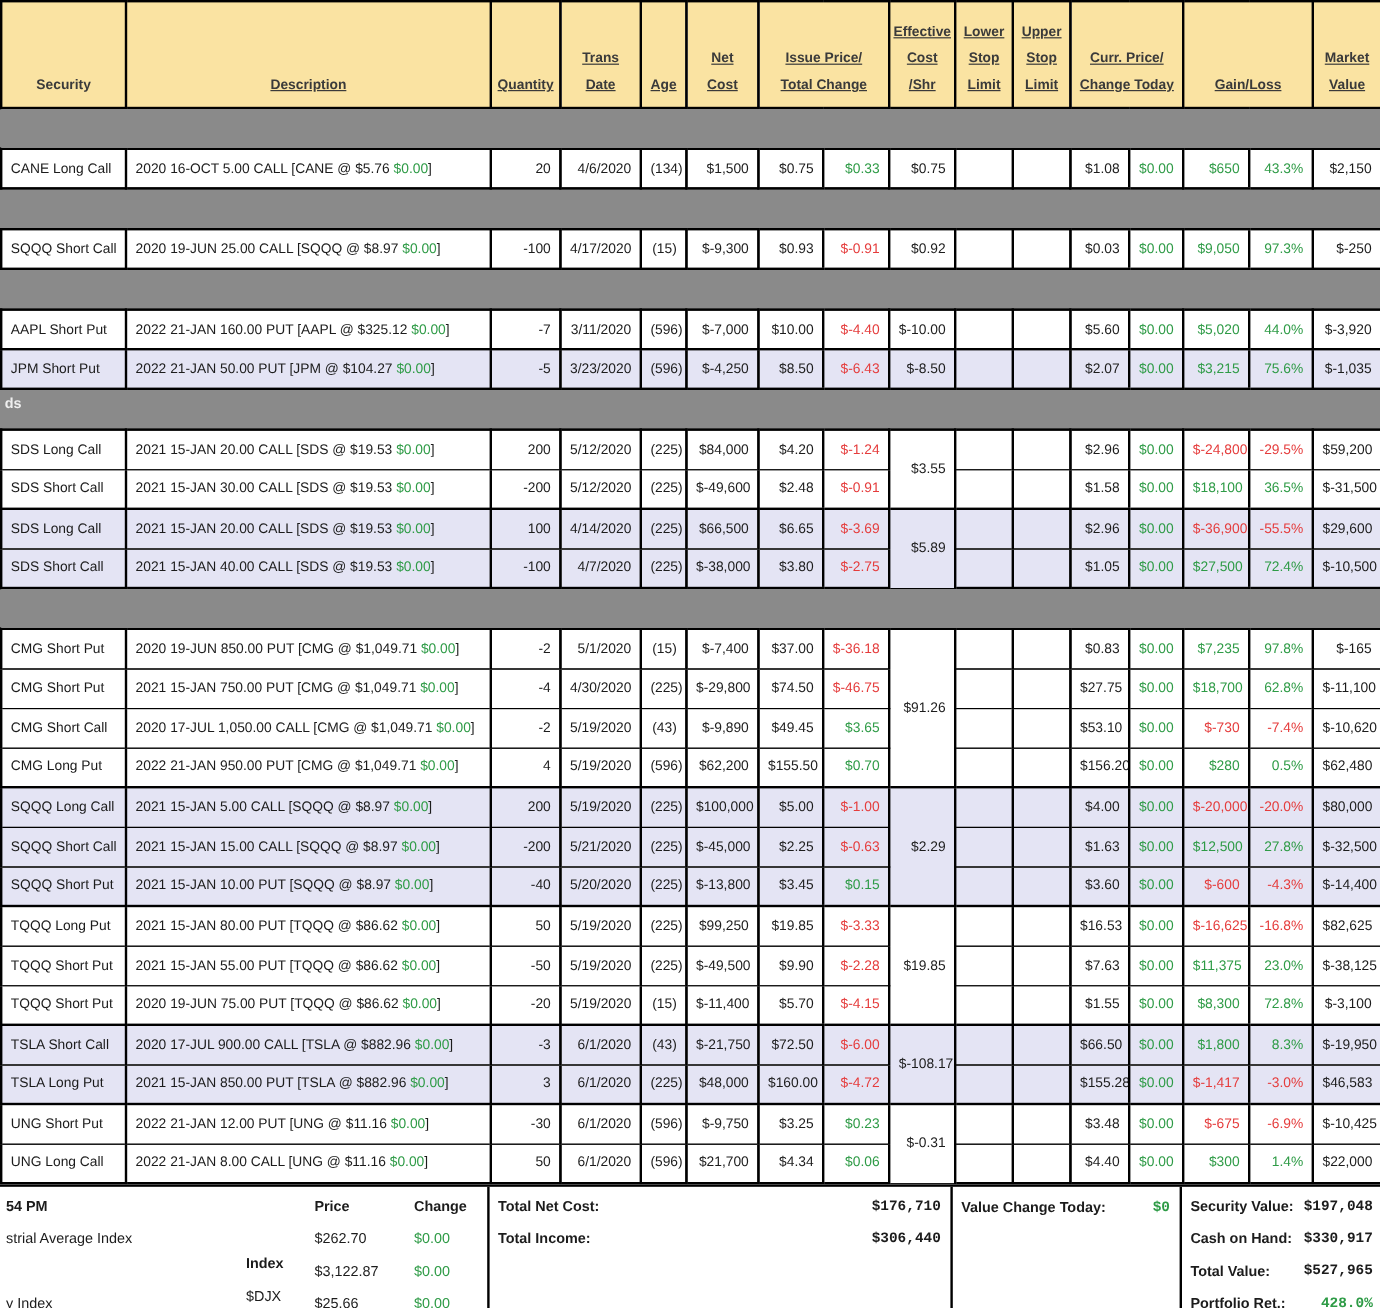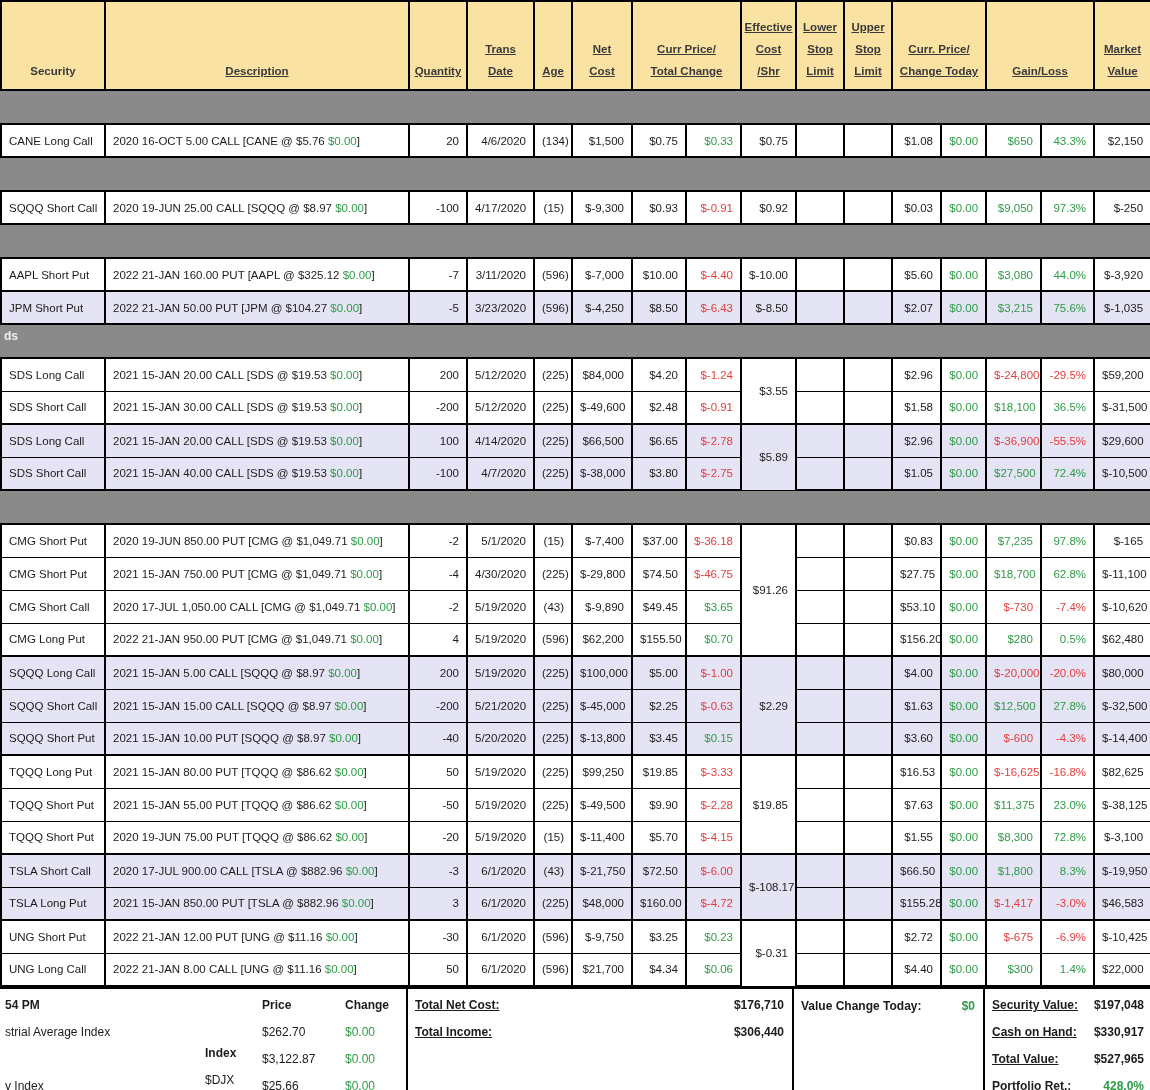--- a/index.html
+++ b/index.html
@@ -55,23 +55,23 @@
   }
   .fpanel{box-sizing:border-box;height:100%;}
   .f-left{width:408px;border-right:2px solid #000;padding:9px 0 0 5px;}
   .f-mid{width:386px;border-right:2px solid #000;padding:9px 8px 0 7px;}
   .f-chg{width:191px;border-right:2px solid #000;padding:10px 8px 0 7px;}
   .f-sum{flex:1;padding:9px 6px 0 7px;}
   .idx-row{display:flex;height:27px;align-items:flex-start;}
   .idx-row .ic1{width:200px;} .idx-row .ic2{width:57px;margin-top:48px;} .idx-row .ic3{width:83px;} .idx-row .ic4{flex:1;}
   .idx-head{font-weight:bold;}
   .frow{display:flex;justify-content:space-between;height:27px;align-items:flex-start;}
-  .flbl{font-weight:bold;text-decoration:underline;}
+  .flbl{font-weight:bold;}
   .flbl-plain{font-weight:bold;}
-  .fval{font-weight:bold;}
+  .fval{font-weight:bold;font-family:Liberation Mono, monospace;}
 </style>
 </head>
 <body style="background: rgb(138, 138, 138);">
 
 <div class="screen">
 
   <table class="main">
     <colgroup>
       <col style="width:104px">
         <col style="width:304px">
@@ -106,21 +106,21 @@
             <span class="hl u">Date</span>
           </th>
           <th colspan="1">
             <span class="hl u">Age</span>
           </th>
           <th colspan="1">
             <span class="hl u">Net</span>
             <span class="hl u">Cost</span>
           </th>
           <th colspan="2">
-            <span class="hl u">Curr Price/</span>
+            <span class="hl u">Issue Price/</span>
             <span class="hl u">Total Change</span>
           </th>
           <th colspan="1">
             <span class="hl u">Effective</span>
             <span class="hl u">Cost</span>
             <span class="hl u">/Shr</span>
           </th>
           <th colspan="1">
             <span class="hl u">Lower</span>
             <span class="hl u">Stop</span>
@@ -197,21 +197,21 @@
           <td class="ar">3/11/2020</td>
           <td class="ar">(596)</td>
           <td class="ar">$-7,000</td>
           <td class="ar thin-r">$10.00</td>
           <td class="ar neg">$-4.40</td>
           <td class="ar">$-10.00</td>
           <td class="ar"></td>
           <td class="ar"></td>
           <td class="ar thin-r">$5.60</td>
           <td class="ar pos">$0.00</td>
-          <td class="ar thin-r pos">$3,080</td>
+          <td class="ar thin-r pos">$5,020</td>
           <td class="ar pos">44.0%</td>
           <td class="ar">$-3,920</td>
         </tr>
         <tr class="lav first last">
           <td class="al">JPM Short Put</td>
           <td class="al"><span>2022 21-JAN 50.00 PUT [JPM @ $104.27 </span><span class="pos">$0.00</span><span>]</span></td>
           <td class="ar">-5</td>
           <td class="ar">3/23/2020</td>
           <td class="ar">(596)</td>
           <td class="ar">$-4,250</td>
@@ -267,21 +267,21 @@
           <td class="ar">$-31,500</td>
         </tr>
         <tr class="lav first">
           <td class="al">SDS Long Call</td>
           <td class="al"><span>2021 15-JAN 20.00 CALL [SDS @ $19.53 </span><span class="pos">$0.00</span><span>]</span></td>
           <td class="ar">100</td>
           <td class="ar">4/14/2020</td>
           <td class="ar">(225)</td>
           <td class="ar">$66,500</td>
           <td class="ar thin-r">$6.65</td>
-          <td class="ar neg">$-2.78</td>
+          <td class="ar neg">$-3.69</td>
           <td class="ar" rowspan="2">$5.89</td>
           <td class="ar"></td>
           <td class="ar"></td>
           <td class="ar thin-r">$2.96</td>
           <td class="ar pos">$0.00</td>
           <td class="ar thin-r neg">$-36,900</td>
           <td class="ar neg">-55.5%</td>
           <td class="ar">$29,600</td>
         </tr>
         <tr class="lav last">
@@ -517,21 +517,21 @@
           <td class="al"><span>2022 21-JAN 12.00 PUT [UNG @ $11.16 </span><span class="pos">$0.00</span><span>]</span></td>
           <td class="ar">-30</td>
           <td class="ar">6/1/2020</td>
           <td class="ar">(596)</td>
           <td class="ar">$-9,750</td>
           <td class="ar thin-r">$3.25</td>
           <td class="ar pos">$0.23</td>
           <td class="ar" rowspan="2">$-0.31</td>
           <td class="ar"></td>
           <td class="ar"></td>
-          <td class="ar thin-r">$2.72</td>
+          <td class="ar thin-r">$3.48</td>
           <td class="ar pos">$0.00</td>
           <td class="ar thin-r neg">$-675</td>
           <td class="ar neg">-6.9%</td>
           <td class="ar">$-10,425</td>
         </tr>
         <tr class=" last">
           <td class="al">UNG Long Call</td>
           <td class="al"><span>2022 21-JAN 8.00 CALL [UNG @ $11.16 </span><span class="pos">$0.00</span><span>]</span></td>
           <td class="ar">50</td>
           <td class="ar">6/1/2020</td>

